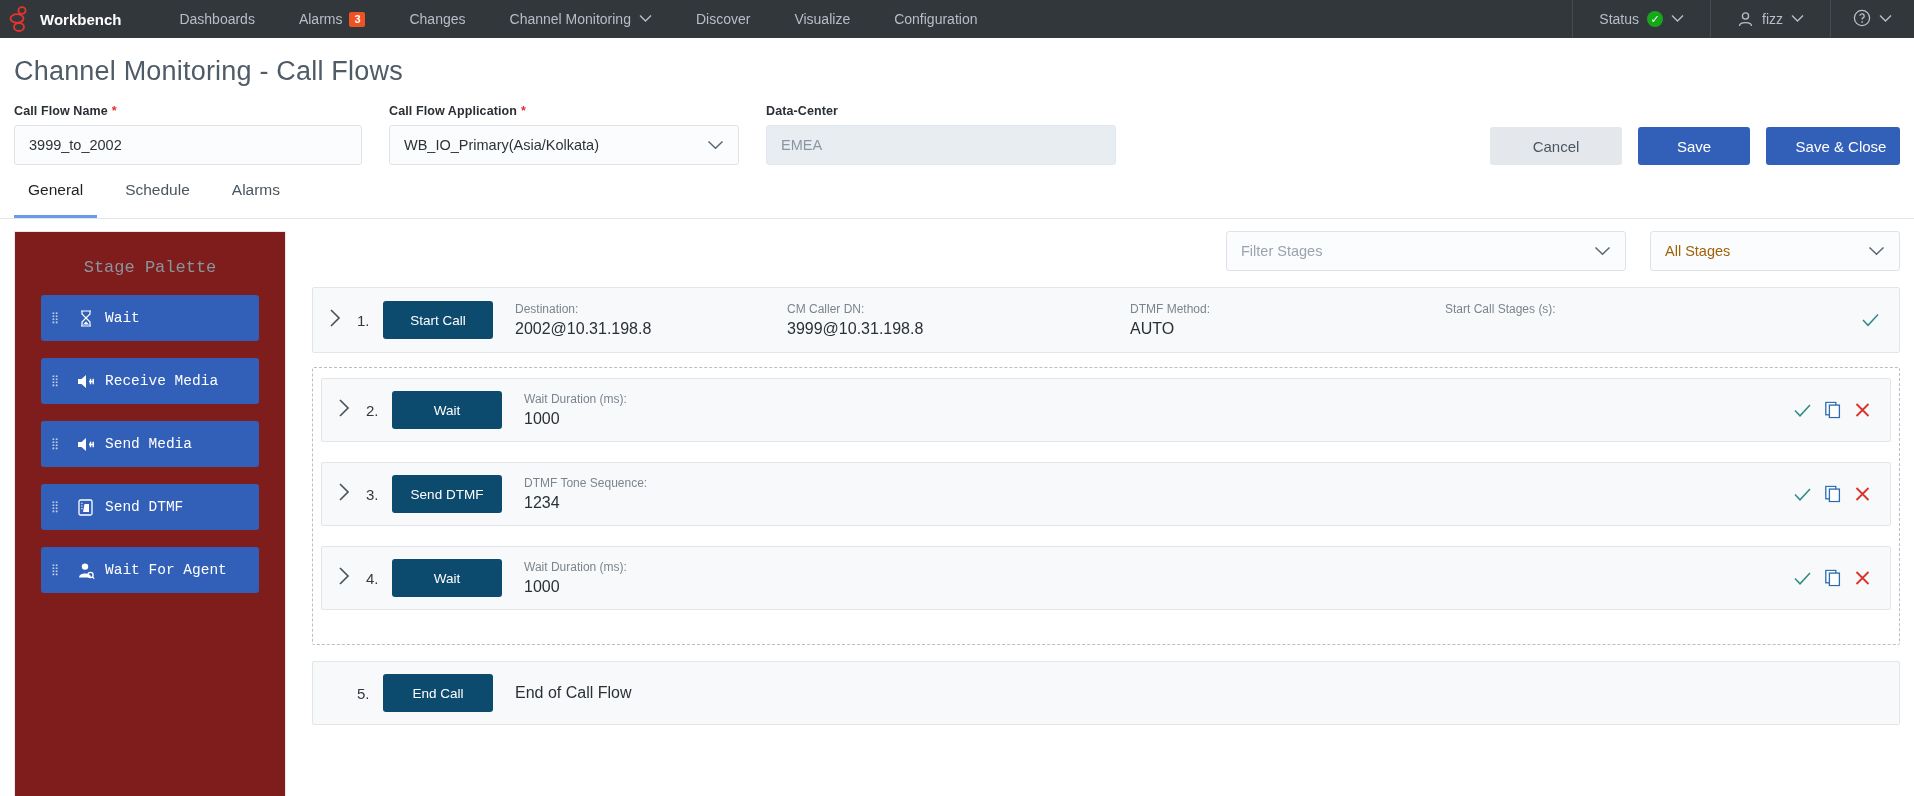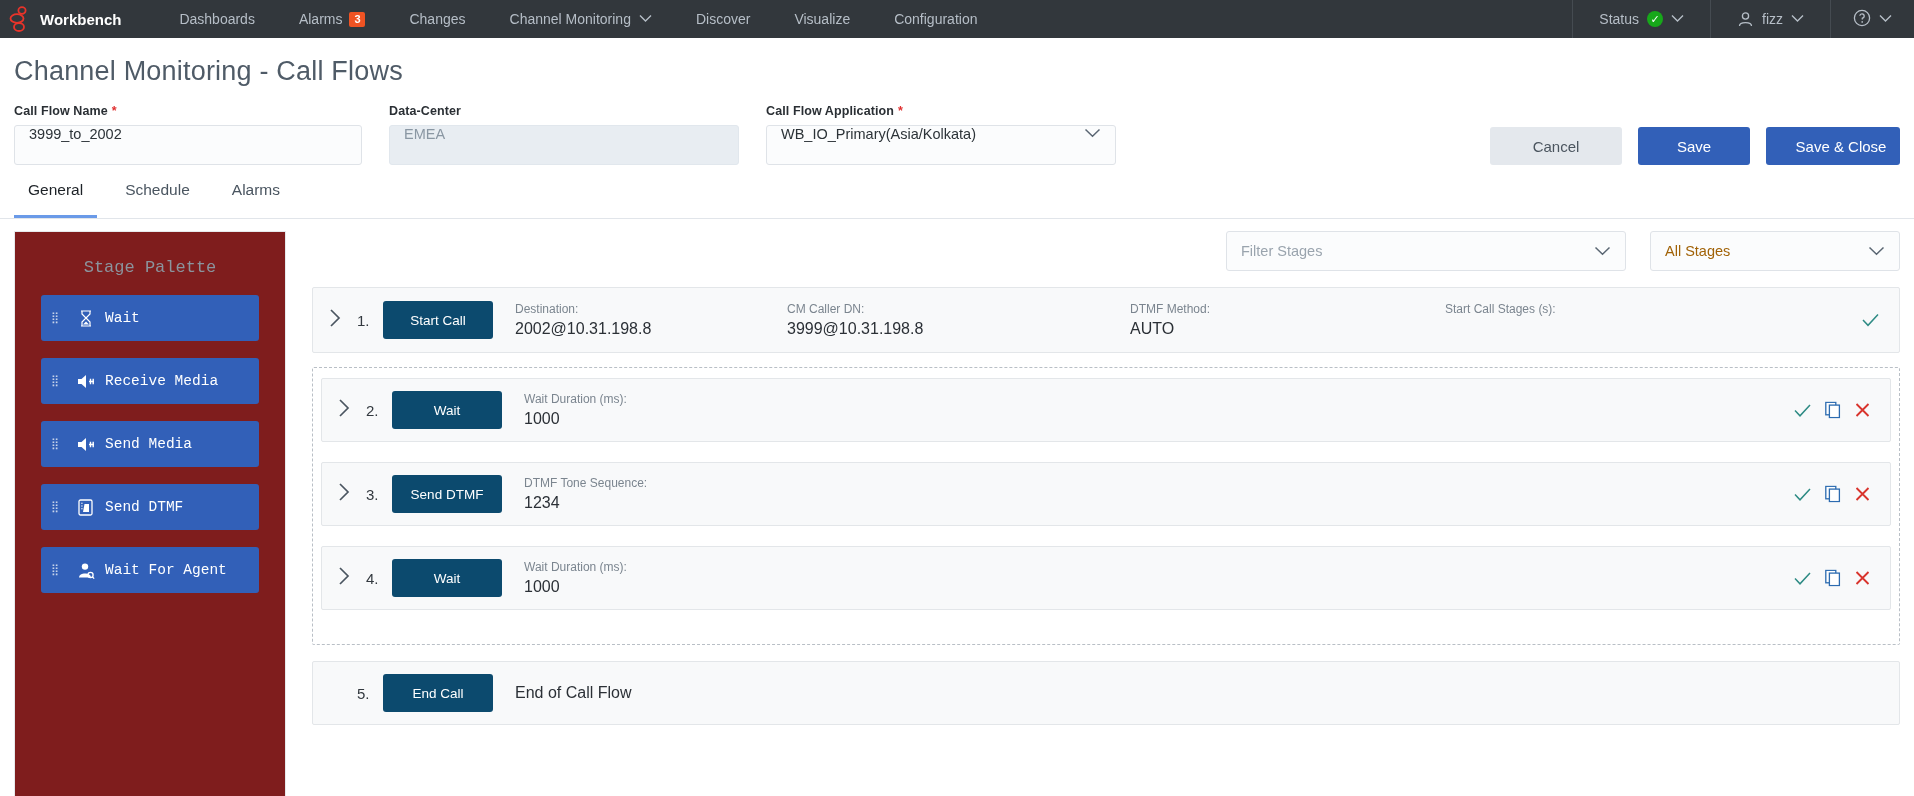--- a/index.html
+++ b/index.html
@@ -68,21 +68,21 @@
   }
   .field { margin-right: 27px; }
   .field-label {
     font-size: 12.5px; color: #2a2f34; font-weight: bold;
     margin-bottom: 7px; letter-spacing: .1px;
   }
   .req { color: #e03131; font-weight: bold; margin-left: 4px; }
   .input {
     height: 40px; border: 1px solid #dfe3e8; background: #fbfcfd;
     border-radius: 3px; font-size: 14.5px; color: #2c3338;
-    display: flex; align-items: flex-start; padding: 0 14px;
+    display: flex; align-items: center; padding: 0 14px;
   }
   .input.w1 { width: 348px; }
   .input.w2 { width: 350px; justify-content: space-between; }
   .input.w3 { width: 350px; background: #e8edf2; border-color: #e1e7ed; color:#8a97a3; }
   .sel-caret { color: #5a6673; font-size: 13px; }
 
   .actions {
     position: absolute; right: 14px; bottom: 0;
     display: flex; align-items: center; gap: 16px;
   }
@@ -264,37 +264,37 @@
   <div class="field">
     <div class="field-label">
       <span>Call Flow Name</span><span class="req">*</span>
     </div>
     <div class="input w1">
       <span>3999_to_2002</span>
     </div>
   </div>
 
   <div class="field">
-    <div class="field-label">Data-Center</div>
-    <div class="input w3">
-      <span>EMEA</span>
-    </div>
-  </div>
-
-  <div class="field">
     <div class="field-label">
       <span>Call Flow Application</span><span class="req">*</span>
     </div>
     <div class="input w2">
       <span>WB_IO_Primary(Asia/Kolkata)</span>
       <span class="sel-caret">
         <svg width="17" height="10" viewBox="0 0 17 10">
             <path d="M1.5 1.5 L8.5 8.2 L15.5 1.5" fill="none" stroke="#5a6673" stroke-width="1.5"></path>
           </svg>
       </span>
+    </div>
+  </div>
+
+  <div class="field">
+    <div class="field-label">Data-Center</div>
+    <div class="input w3">
+      <span>EMEA</span>
     </div>
   </div>
 
   <div class="actions">
     <div class="btn btn-cancel">Cancel</div>
     <div class="btn btn-primary">Save</div>
     <div class="btn btn-primary wide">Save &amp; Close</div>
   </div>
 </div>
 

